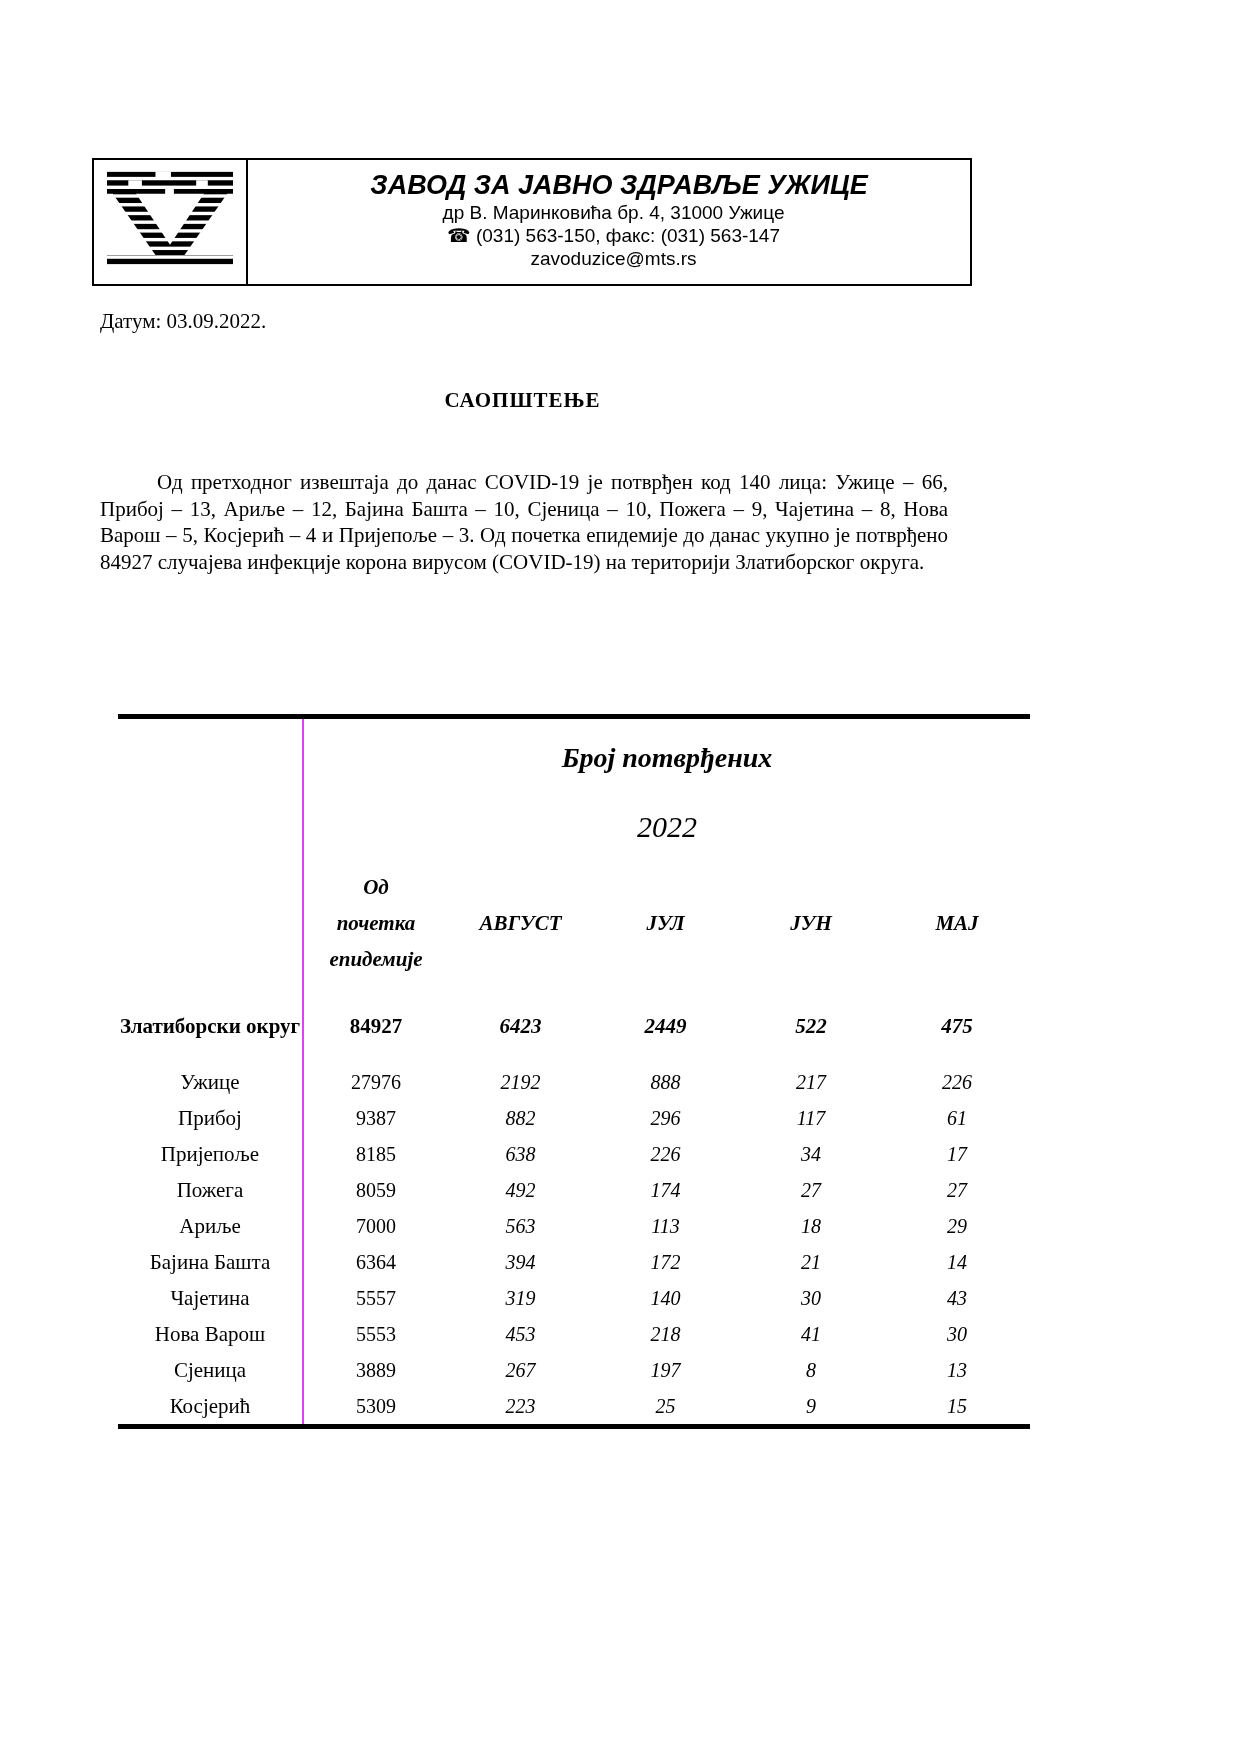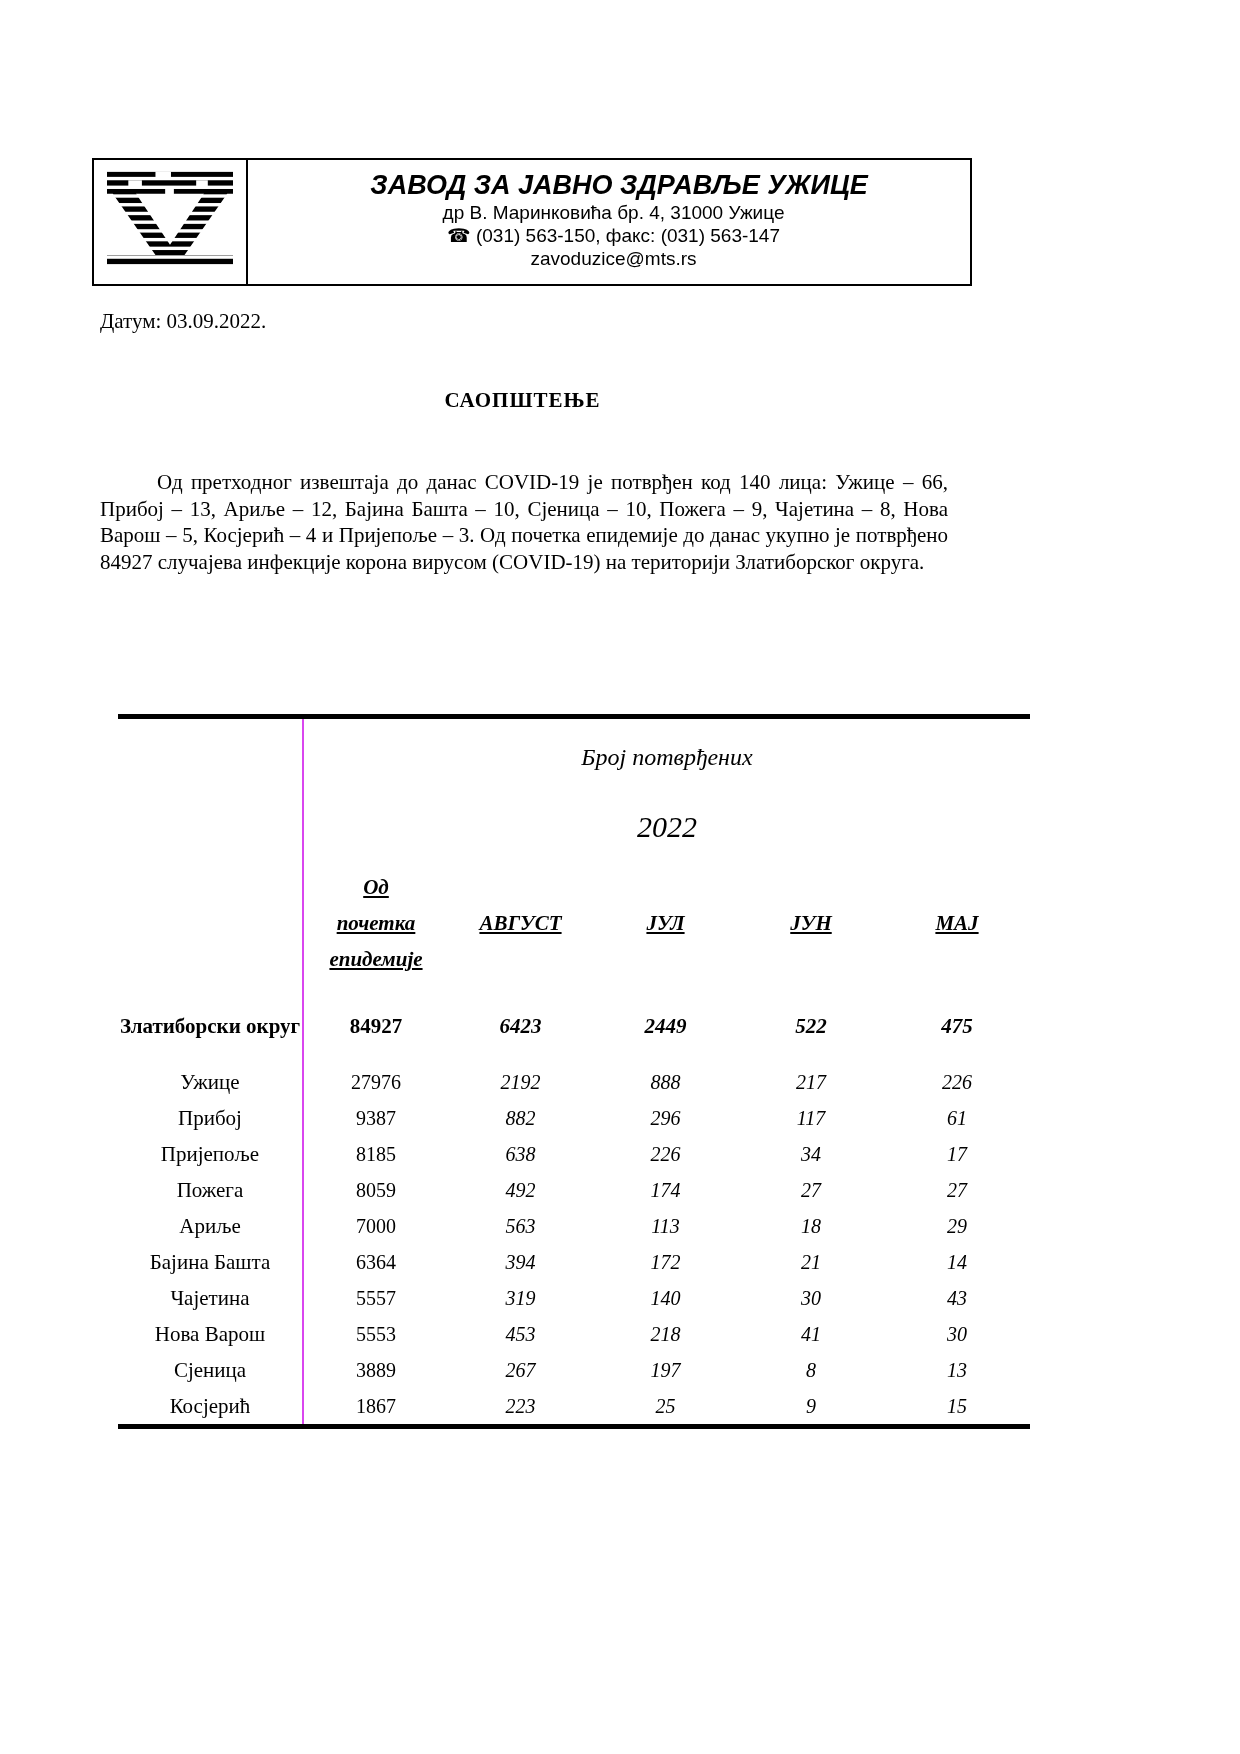--- a/index.html
+++ b/index.html
@@ -83,24 +83,24 @@
     font-size:21px;
   }
   table.covid td{
     padding:0;
     text-align:center;
     vertical-align:middle;
   }
   td.divider{ border-right:2px solid #d946ef; }
 
   tr.t-title td{ height:77px; }
-  tr.t-title .cell-text{ font-weight:normal; font-style:italic; font-size:24px; }
+  tr.t-title .cell-text{ font-weight:bold; font-style:italic; font-size:28px; }
   tr.t-year td{ height:62px; }
   tr.t-year .cell-text{ font-weight:normal; font-style:italic; font-size:30px; }
-  tr.t-cols td{ height:130px; font-weight:bold; font-style:italic;text-decoration:underline; }
+  tr.t-cols td{ height:130px; font-weight:bold; font-style:italic; }
   .first-col-head{ width:95px; margin:0 auto; line-height:36px; }
 
   tr.t-total td{ height:76px; font-weight:bold; }
   .total-label{ line-height:36px; font-weight:bold; }
   .num-up{ font-style:normal; }
   .num-it{ font-style:italic; }
 
   tr.t-row td{ height:36px; font-size:20px; }
   tr.t-row td.lbl{ font-size:21px; }
 </style>
@@ -265,21 +265,21 @@
     <tr class="t-row">
       <td class="divider lbl">Сјеница</td>
       <td class="num-up">3889</td>
       <td class="num-it">267</td>
       <td class="num-it">197</td>
       <td class="num-it">8</td>
       <td class="num-it">13</td>
     </tr>
     <tr class="t-row">
       <td class="divider lbl">Косјерић</td>
-      <td class="num-up">1867</td>
+      <td class="num-up">5309</td>
       <td class="num-it">223</td>
       <td class="num-it">25</td>
       <td class="num-it">9</td>
       <td class="num-it">15</td>
     </tr>
   </tbody>
     </table>
 
 </div>
 

